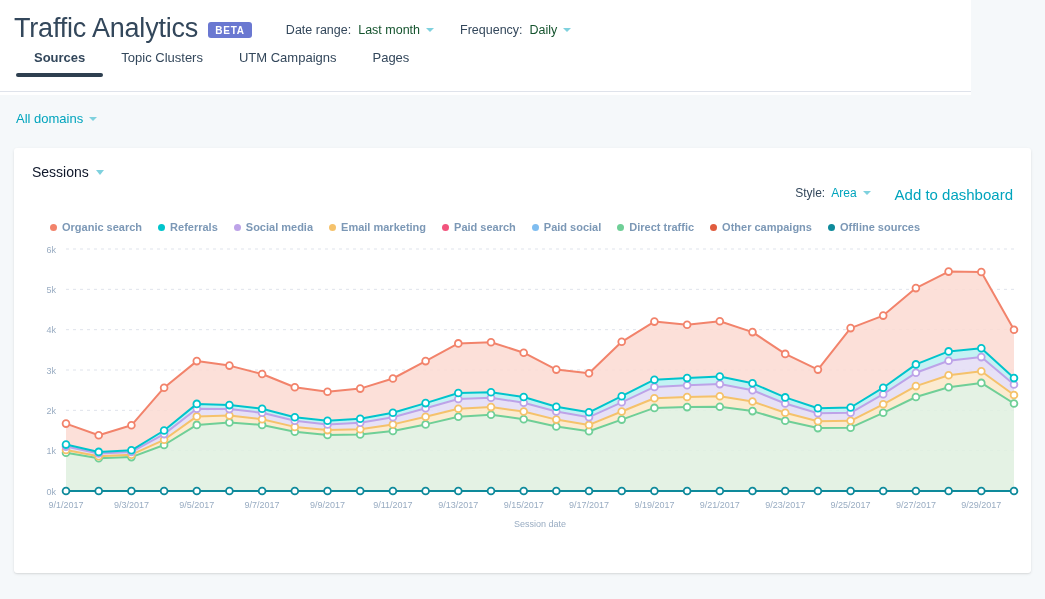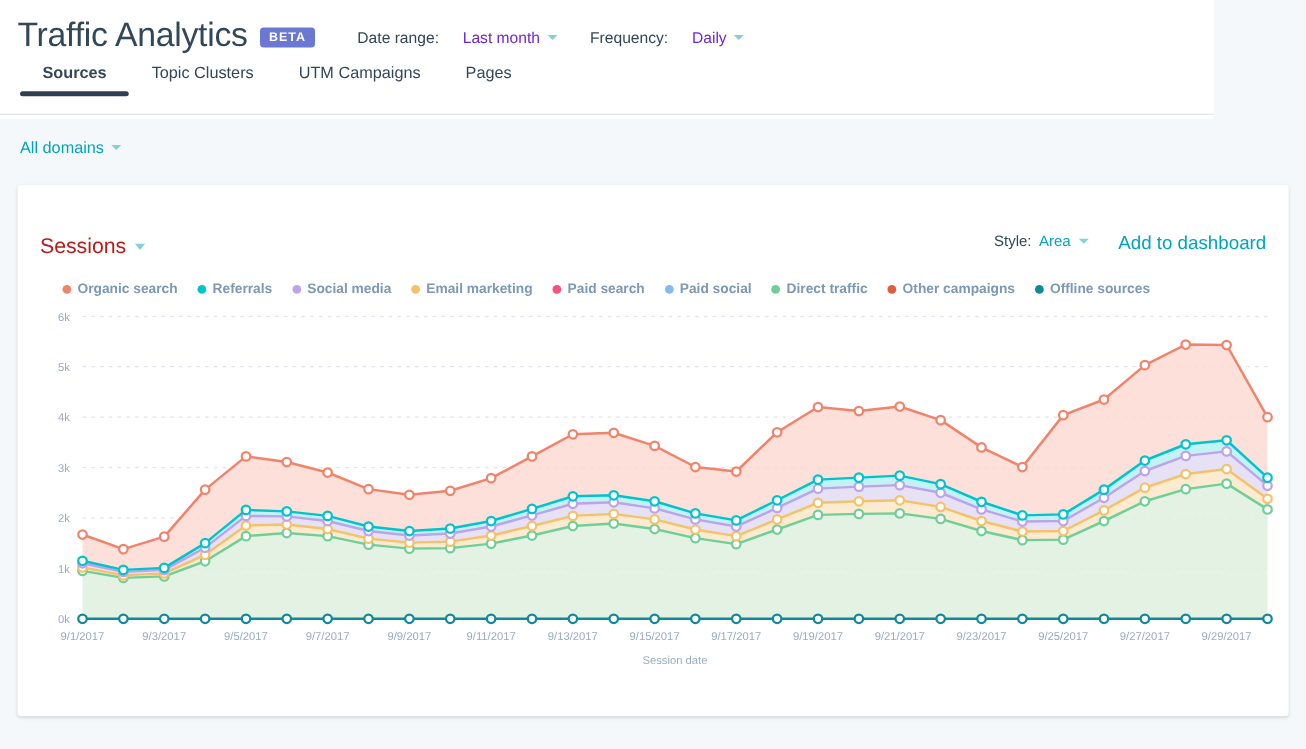--- a/index.html
+++ b/index.html
@@ -20,21 +20,21 @@
     line-height:1;white-space:nowrap;
   }
   .beta-badge{
     background:#6a78d1;color:#fff;font-size:10px;font-weight:700;
     letter-spacing:0.8px;padding:3px 7px 2px;border-radius:3px;
     margin-left:10px;margin-top:4px;
   }
   .filter-group{display:flex;align-items:center;margin-left:34px;margin-top:4px;}
   .filter-label{font-size:12.5px;color:#33475b;margin-right:7px;}
   .filter-value{
-    font-size:12.5px;color:#6d28d9;cursor:pointer;white-space:nowrap;margin-left:12px;
+    font-size:12.5px;color:#14532d;cursor:pointer;white-space:nowrap;
   }
   .caret{
     display:inline-block;width:0;height:0;vertical-align:middle;
     border-left:4px solid transparent;border-right:4px solid transparent;
     border-top:4px solid #7fd1de;margin-left:6px;margin-bottom:1px;
   }
   .filter-group.second{margin-left:26px;}
 
   
   .tabs{display:flex;align-items:flex-start;padding-left:16px;height:42px;position:relative;}
@@ -56,21 +56,21 @@
   .domain-link{font-size:13px;color:#00a4bd;cursor:pointer;}
 
   
   .card{
     position:absolute;left:14px;top:148px;width:1017px;height:425px;
     background:#fff;border-radius:3px;
     box-shadow:0 1px 3px rgba(0,0,0,.10), 0 1px 1px rgba(0,0,0,.04);
   }
   .card-head{display:flex;align-items:flex-start;padding:16px 18px 0 18px;}
   .metric-title{
-    font-size:17px;color:#b91c1c;font-weight:400;cursor:pointer;white-space:nowrap;margin-top:23px;
+    font-size:14px;color:#0f172a;font-weight:400;cursor:pointer;white-space:nowrap;
   }
   .metric-caret{
     display:inline-block;width:0;height:0;
     border-left:4px solid transparent;border-right:4px solid transparent;
     border-top:5px solid #7fd1de;margin-left:7px;margin-bottom:2px;
   }
   .card-head-right{
     margin-left:auto;display:flex;align-items:flex-start;margin-top:22px;
   }
   .style-label{font-size:12px;color:#33475b;margin-right:6px;}

